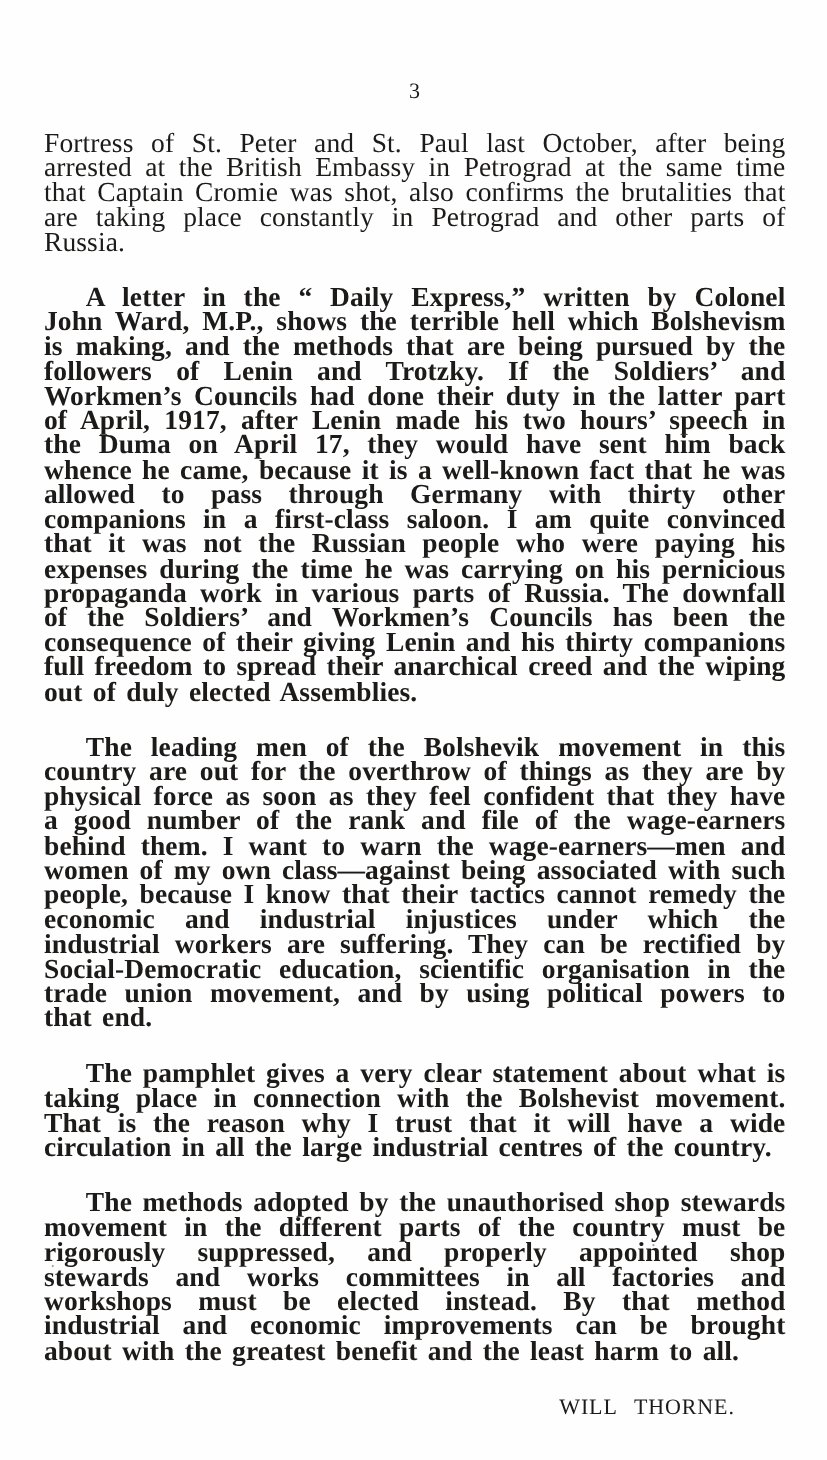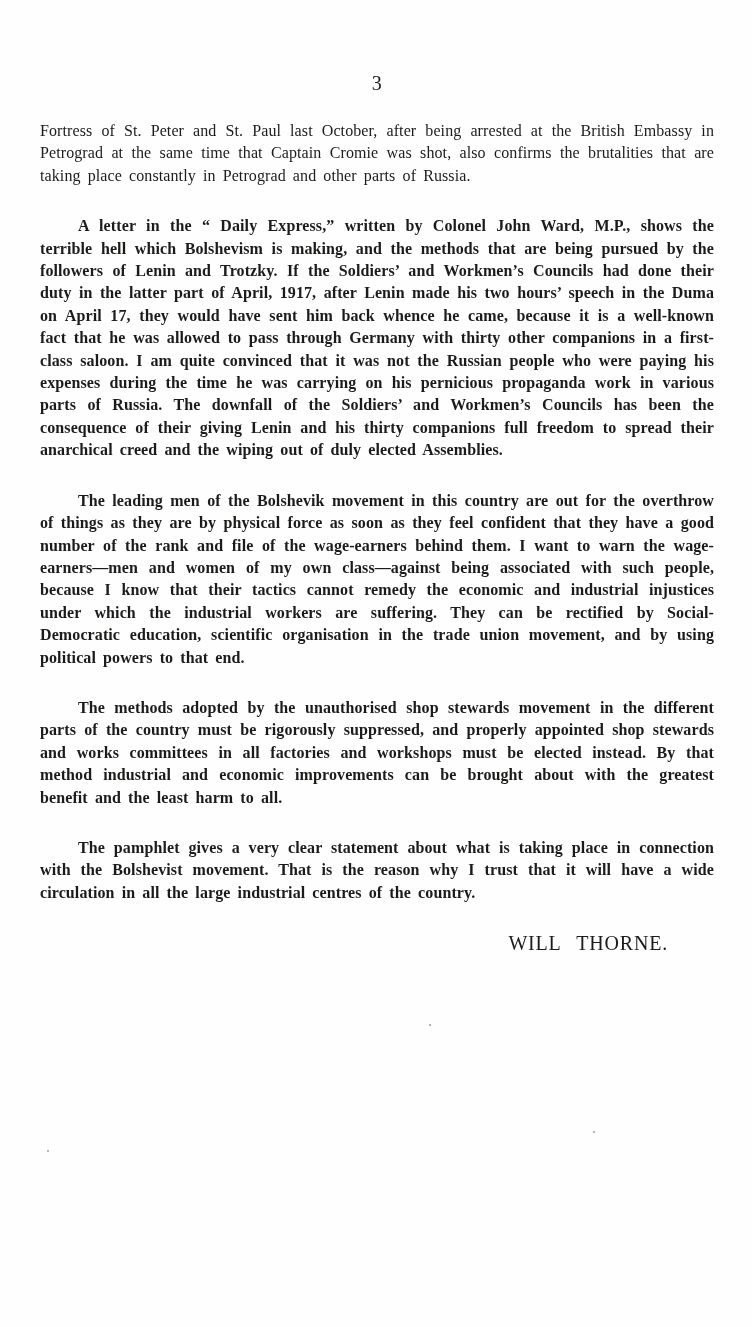--- a/index.html
+++ b/index.html
@@ -29,21 +29,21 @@
     margin: 0;
     padding-top: 72px;
     padding-bottom: 0;
     letter-spacing: 0.5px;
   }
   .body-text {
     margin-top: 25px;
   }
   .body-text p {
     margin: 0 0 28px 0;
-    font-size: 16px;
+    font-size: 25px;
     line-height: 22.4px;
     text-align: justify;
     word-spacing: 3px;
     letter-spacing: 0.1px;
   }
   .body-text p.indent {
     text-indent: 38px;
     font-weight: bold;
   }
   .signature-line {
@@ -81,23 +81,23 @@
 
     <div class="page-number">3</div>
 
     <div class="body-text">
       <p>Fortress of St. Peter and St. Paul last October, after being arrested at the British Embassy in Petrograd at the same time that Captain Cromie was shot, also confirms the brutalities that are taking place constantly in Petrograd and other parts of Russia.</p>
 
       <p class="indent">A letter in the “ Daily Express,” written by Colonel John Ward, M.P., shows the terrible hell which Bolshevism is making, and the methods that are being pursued by the followers of Lenin and Trotzky.  If the Soldiers’ and Workmen’s Councils had done their duty in the latter part of April, 1917, after Lenin made his two hours’ speech in the Duma on April 17, they would have sent him back whence he came, because it is a well-known fact that he was allowed to pass through Germany with thirty other companions in a first-class saloon.  I am quite convinced that it was not the Russian people who were paying his expenses during the time he was carrying on his pernicious propaganda work in various parts of Russia.  The downfall of the Soldiers’ and Workmen’s Councils has been the consequence of their giving Lenin and his thirty companions full freedom to spread their anarchical creed and the wiping out of duly elected Assemblies.</p>
 
       <p class="indent">The leading men of the Bolshevik movement in this country are out for the overthrow of things as they are by physical force as soon as they feel confident that they have a good number of the rank and file of the wage-earners behind them.  I want to warn the wage-earners—men and women of my own class—against being associated with such people, because I know that their tactics cannot remedy the economic and industrial injustices under which the industrial workers are suffering.  They can be rectified by Social-Democratic education, scientific organisation in the trade union movement, and by using political powers to that end.</p>
 
+      <p class="indent">The pamphlet gives a very clear statement about what is taking place in connection with the Bolshevist movement.  That is the reason why I trust that it will have a wide circulation in all the large industrial centres of the country.</p>
+
       <p class="indent">The methods adopted by the unauthorised shop stewards movement in the different parts of the country must be rigorously suppressed, and properly appointed shop stewards and works committees in all factories and workshops must be elected instead.  By that method industrial and economic improvements can be brought about with the greatest benefit and the least harm to all.</p>
-
-      <p class="indent">The pamphlet gives a very clear statement about what is taking place in connection with the Bolshevist movement.  That is the reason why I trust that it will have a wide circulation in all the large industrial centres of the country.</p>
     </div>
 
     <div class="signature-line">WILL  THORNE.</div>
 
 
   </div>
 
   <div class="speckle s1"></div>
   <div class="speckle s2"></div>
   <div class="speckle s3"></div>

